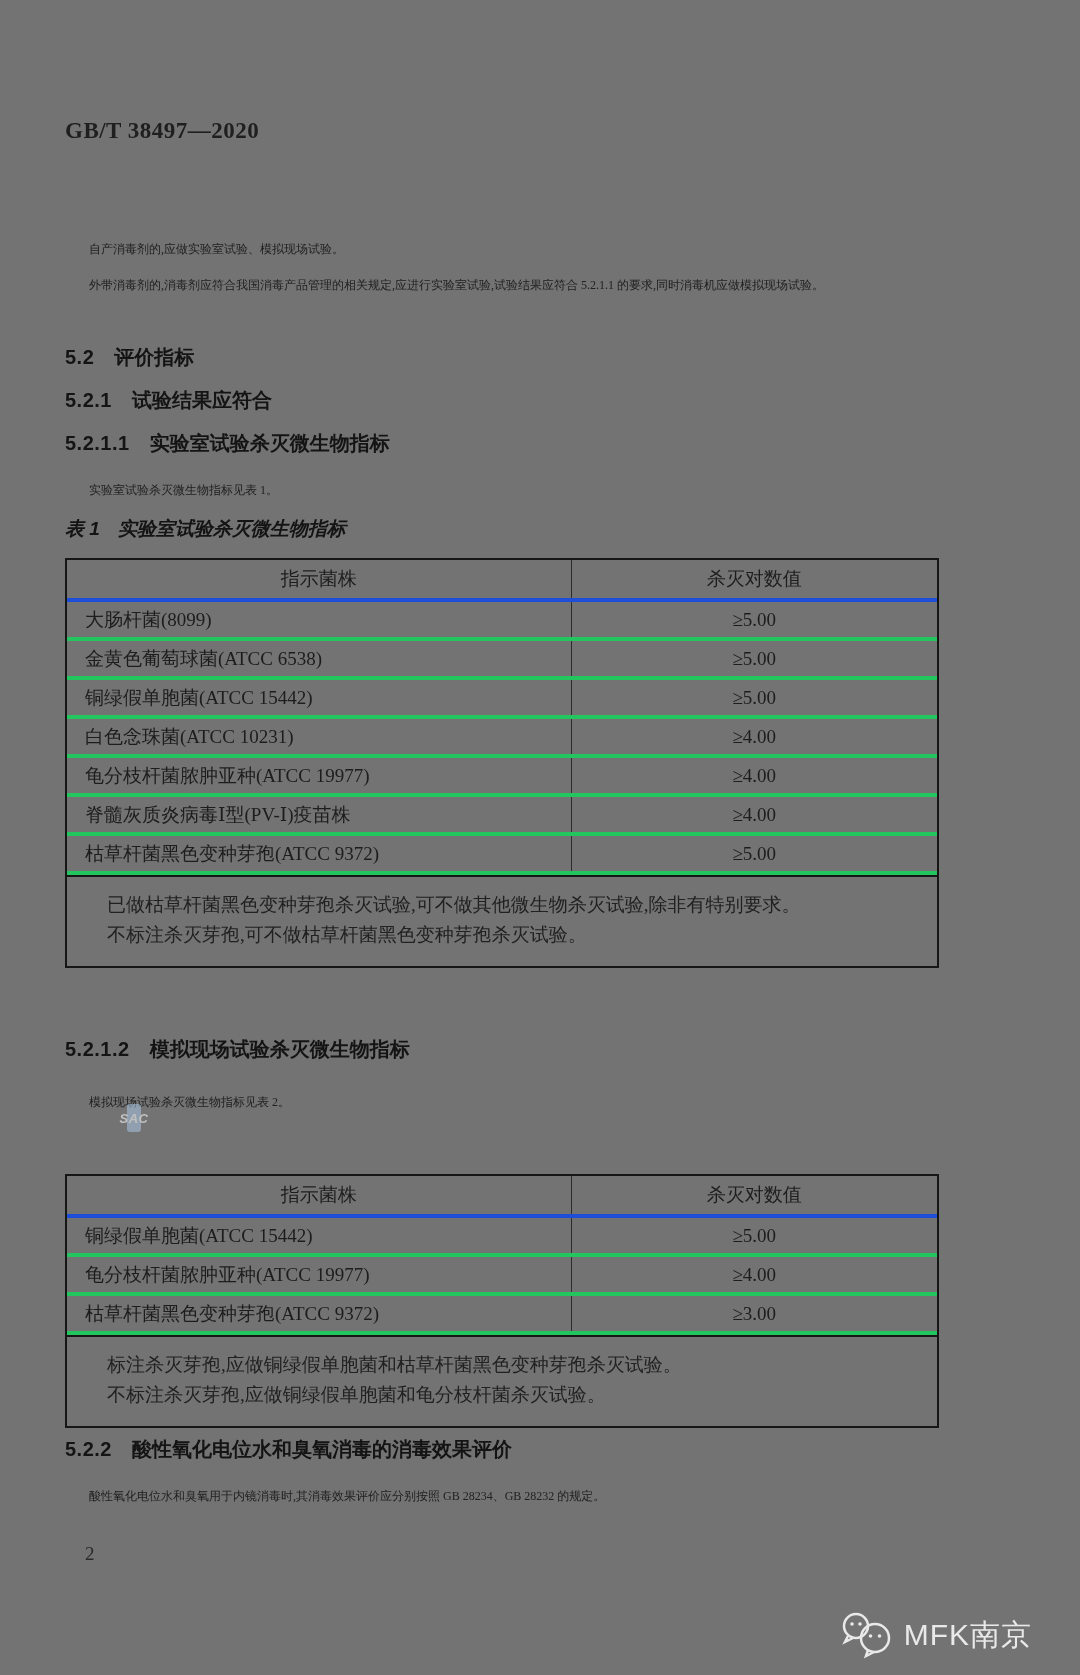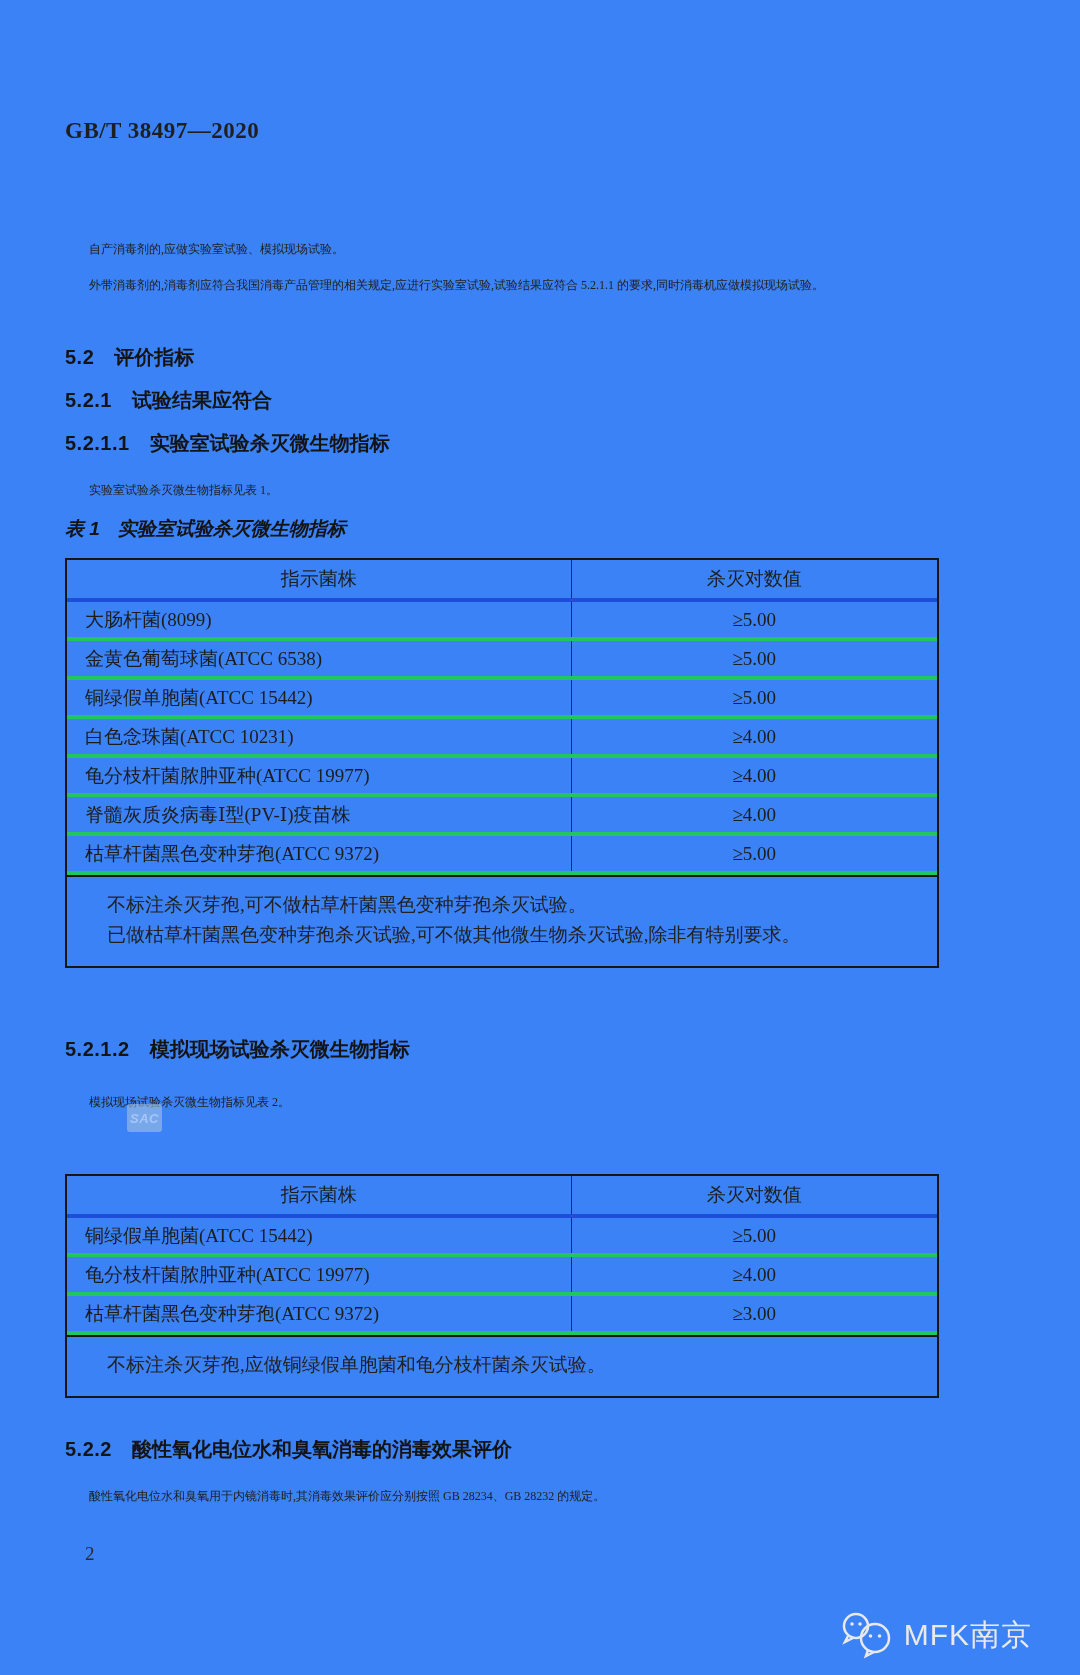--- a/index.html
+++ b/index.html
@@ -1,19 +1,19 @@
 <!DOCTYPE html>
 <html><head>
 <meta charset="utf-8">
 <style>
   html,body{margin:0;padding:0;background:#ffffff;}
   .page{
     position:relative;
     width:1080px;height:1675px;
-    background:#3b82f6;
+    background:#737373;
     overflow:hidden;
     font-family:"Liberation Serif","DejaVu Serif",serif;
     color:#1f1f1f;
   }
   .blk{position:absolute;left:65px;width:870px;}
   .doc-code{
     font-family:"Liberation Serif","DejaVu Serif",serif;
     font-weight:bold;font-size:23px;letter-spacing:.5px;
   }
   .heading{
@@ -50,21 +50,21 @@
   .trow.thead{border-bottom:4px solid #1d4ed8;align-items:center;}
   .trow.thead .tcell{min-height:38px;justify-content:center;padding:4px 10px;}
   .tnotes{
     border-top:2px solid #161616;
     padding:13px 20px 16px 40px;line-height:30px;font-size:19px;
   }
   .tnote{color:#212121;}
   .page-num{font-size:19px;color:#2a2a2a;}
   .sac-mark{
     position:absolute;left:127px;top:1104px;
-    width:35px;height:28px;border-radius:3px;
+    width:14px;height:28px;border-radius:3px;
     background:#aac6e2;opacity:.55;
     display:flex;align-items:center;justify-content:center;
     font-family:"Liberation Sans","DejaVu Sans",sans-serif;
     font-weight:bold;font-size:13px;color:#ffffff;letter-spacing:.5px;
     font-style:italic;
   }
   .publisher{
     position:absolute;right:48px;bottom:16px;
     display:flex;align-items:center;gap:8px;
     color:#e9e9e9;
@@ -130,22 +130,22 @@
       </div>
       <div class="trow">
         <div class="tcell">脊髓灰质炎病毒Ⅰ型(PV-Ⅰ)疫苗株</div>
         <div class="tcell">≥4.00</div>
       </div>
       <div class="trow">
         <div class="tcell">枯草杆菌黑色变种芽孢(ATCC 9372)</div>
         <div class="tcell">≥5.00</div>
       </div>
       <div class="tnotes">
+        <div class="tnote">已做枯草杆菌黑色变种芽孢杀灭试验,可不做其他微生物杀灭试验,除非有特别要求。</div>
         <div class="tnote">不标注杀灭芽孢,可不做枯草杆菌黑色变种芽孢杀灭试验。</div>
-        <div class="tnote">已做枯草杆菌黑色变种芽孢杀灭试验,可不做其他微生物杀灭试验,除非有特别要求。</div>
       </div>
     </div>
 
   <div class="blk heading" style="top:1036px">
     <span class="hnum">5.2.1.2</span><span>模拟现场试验杀灭微生物指标</span>
   </div>
 
   <div class="blk para" style="top:1084px">模拟现场试验杀灭微生物指标见表 2。</div>
 
   <div class="sac-mark">SAC</div>
@@ -162,20 +162,21 @@
       </div>
       <div class="trow">
         <div class="tcell">龟分枝杆菌脓肿亚种(ATCC 19977)</div>
         <div class="tcell">≥4.00</div>
       </div>
       <div class="trow">
         <div class="tcell">枯草杆菌黑色变种芽孢(ATCC 9372)</div>
         <div class="tcell">≥3.00</div>
       </div>
       <div class="tnotes">
+        <div class="tnote">标注杀灭芽孢,应做铜绿假单胞菌和枯草杆菌黑色变种芽孢杀灭试验。</div>
         <div class="tnote">不标注杀灭芽孢,应做铜绿假单胞菌和龟分枝杆菌杀灭试验。</div>
       </div>
     </div>
 
   <div class="blk heading" style="top:1436px">
     <span class="hnum">5.2.2</span><span>酸性氧化电位水和臭氧消毒的消毒效果评价</span>
   </div>
 
   <div class="blk para" style="top:1478px">酸性氧化电位水和臭氧用于内镜消毒时,其消毒效果评价应分别按照 GB 28234、GB 28232 的规定。</div>
 

